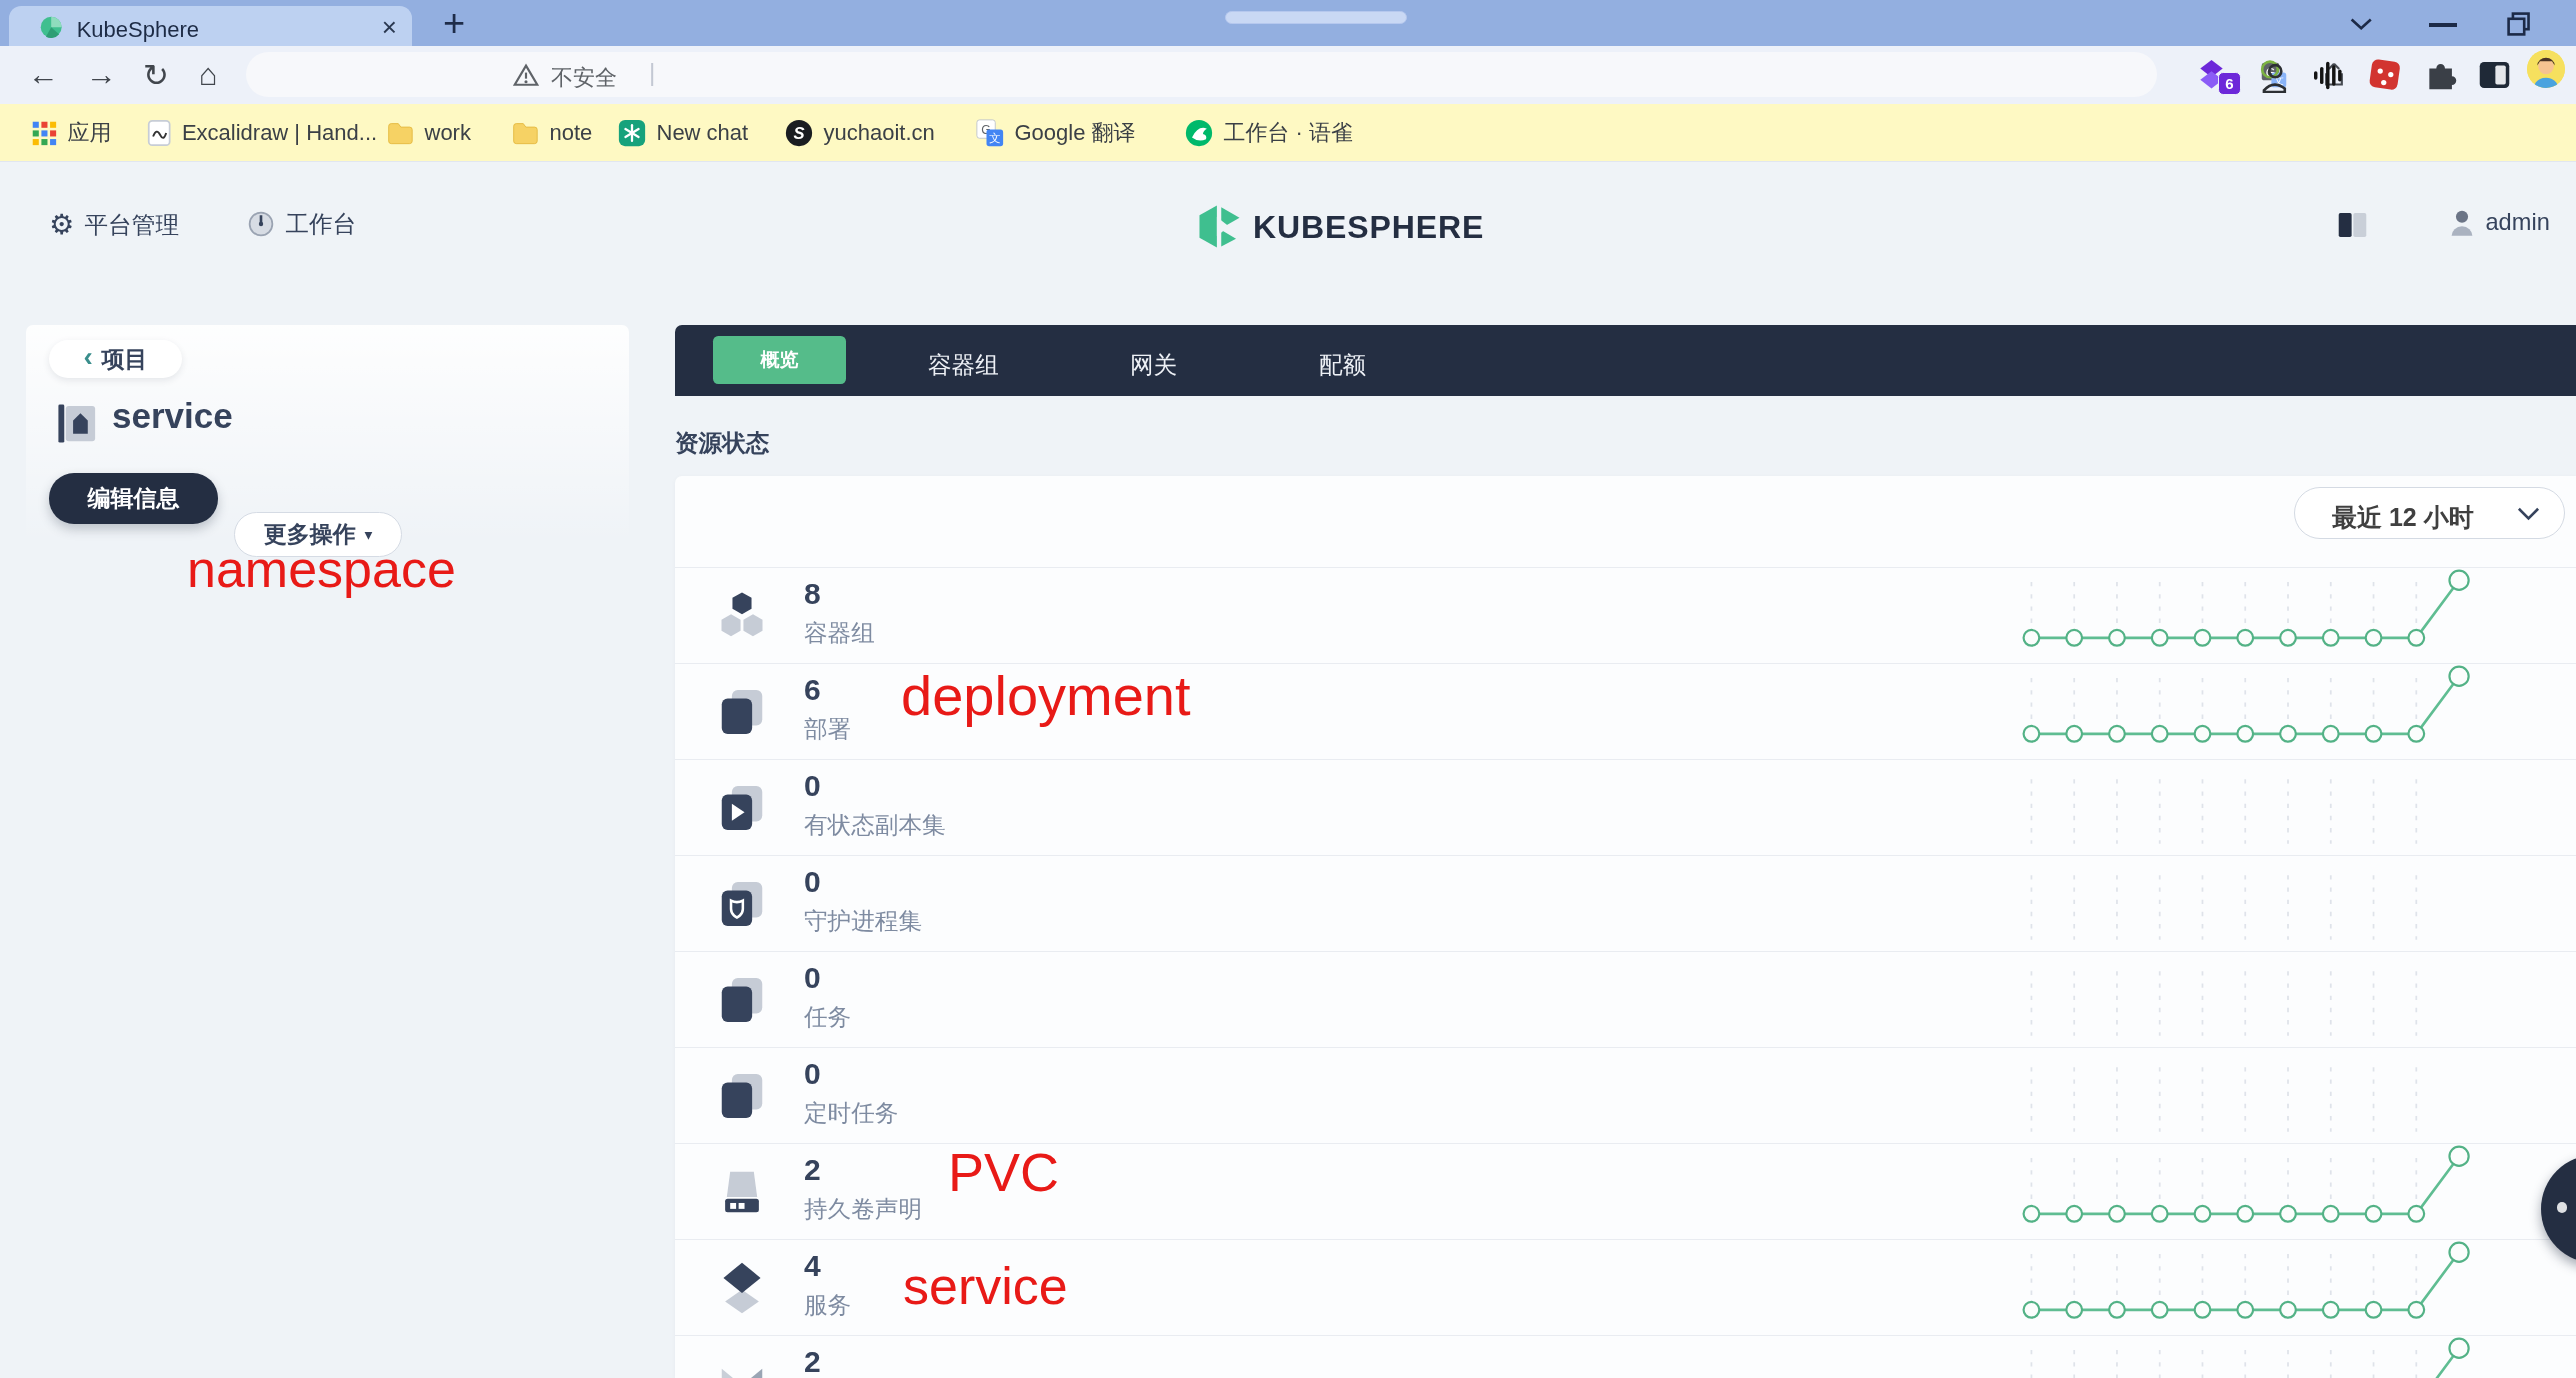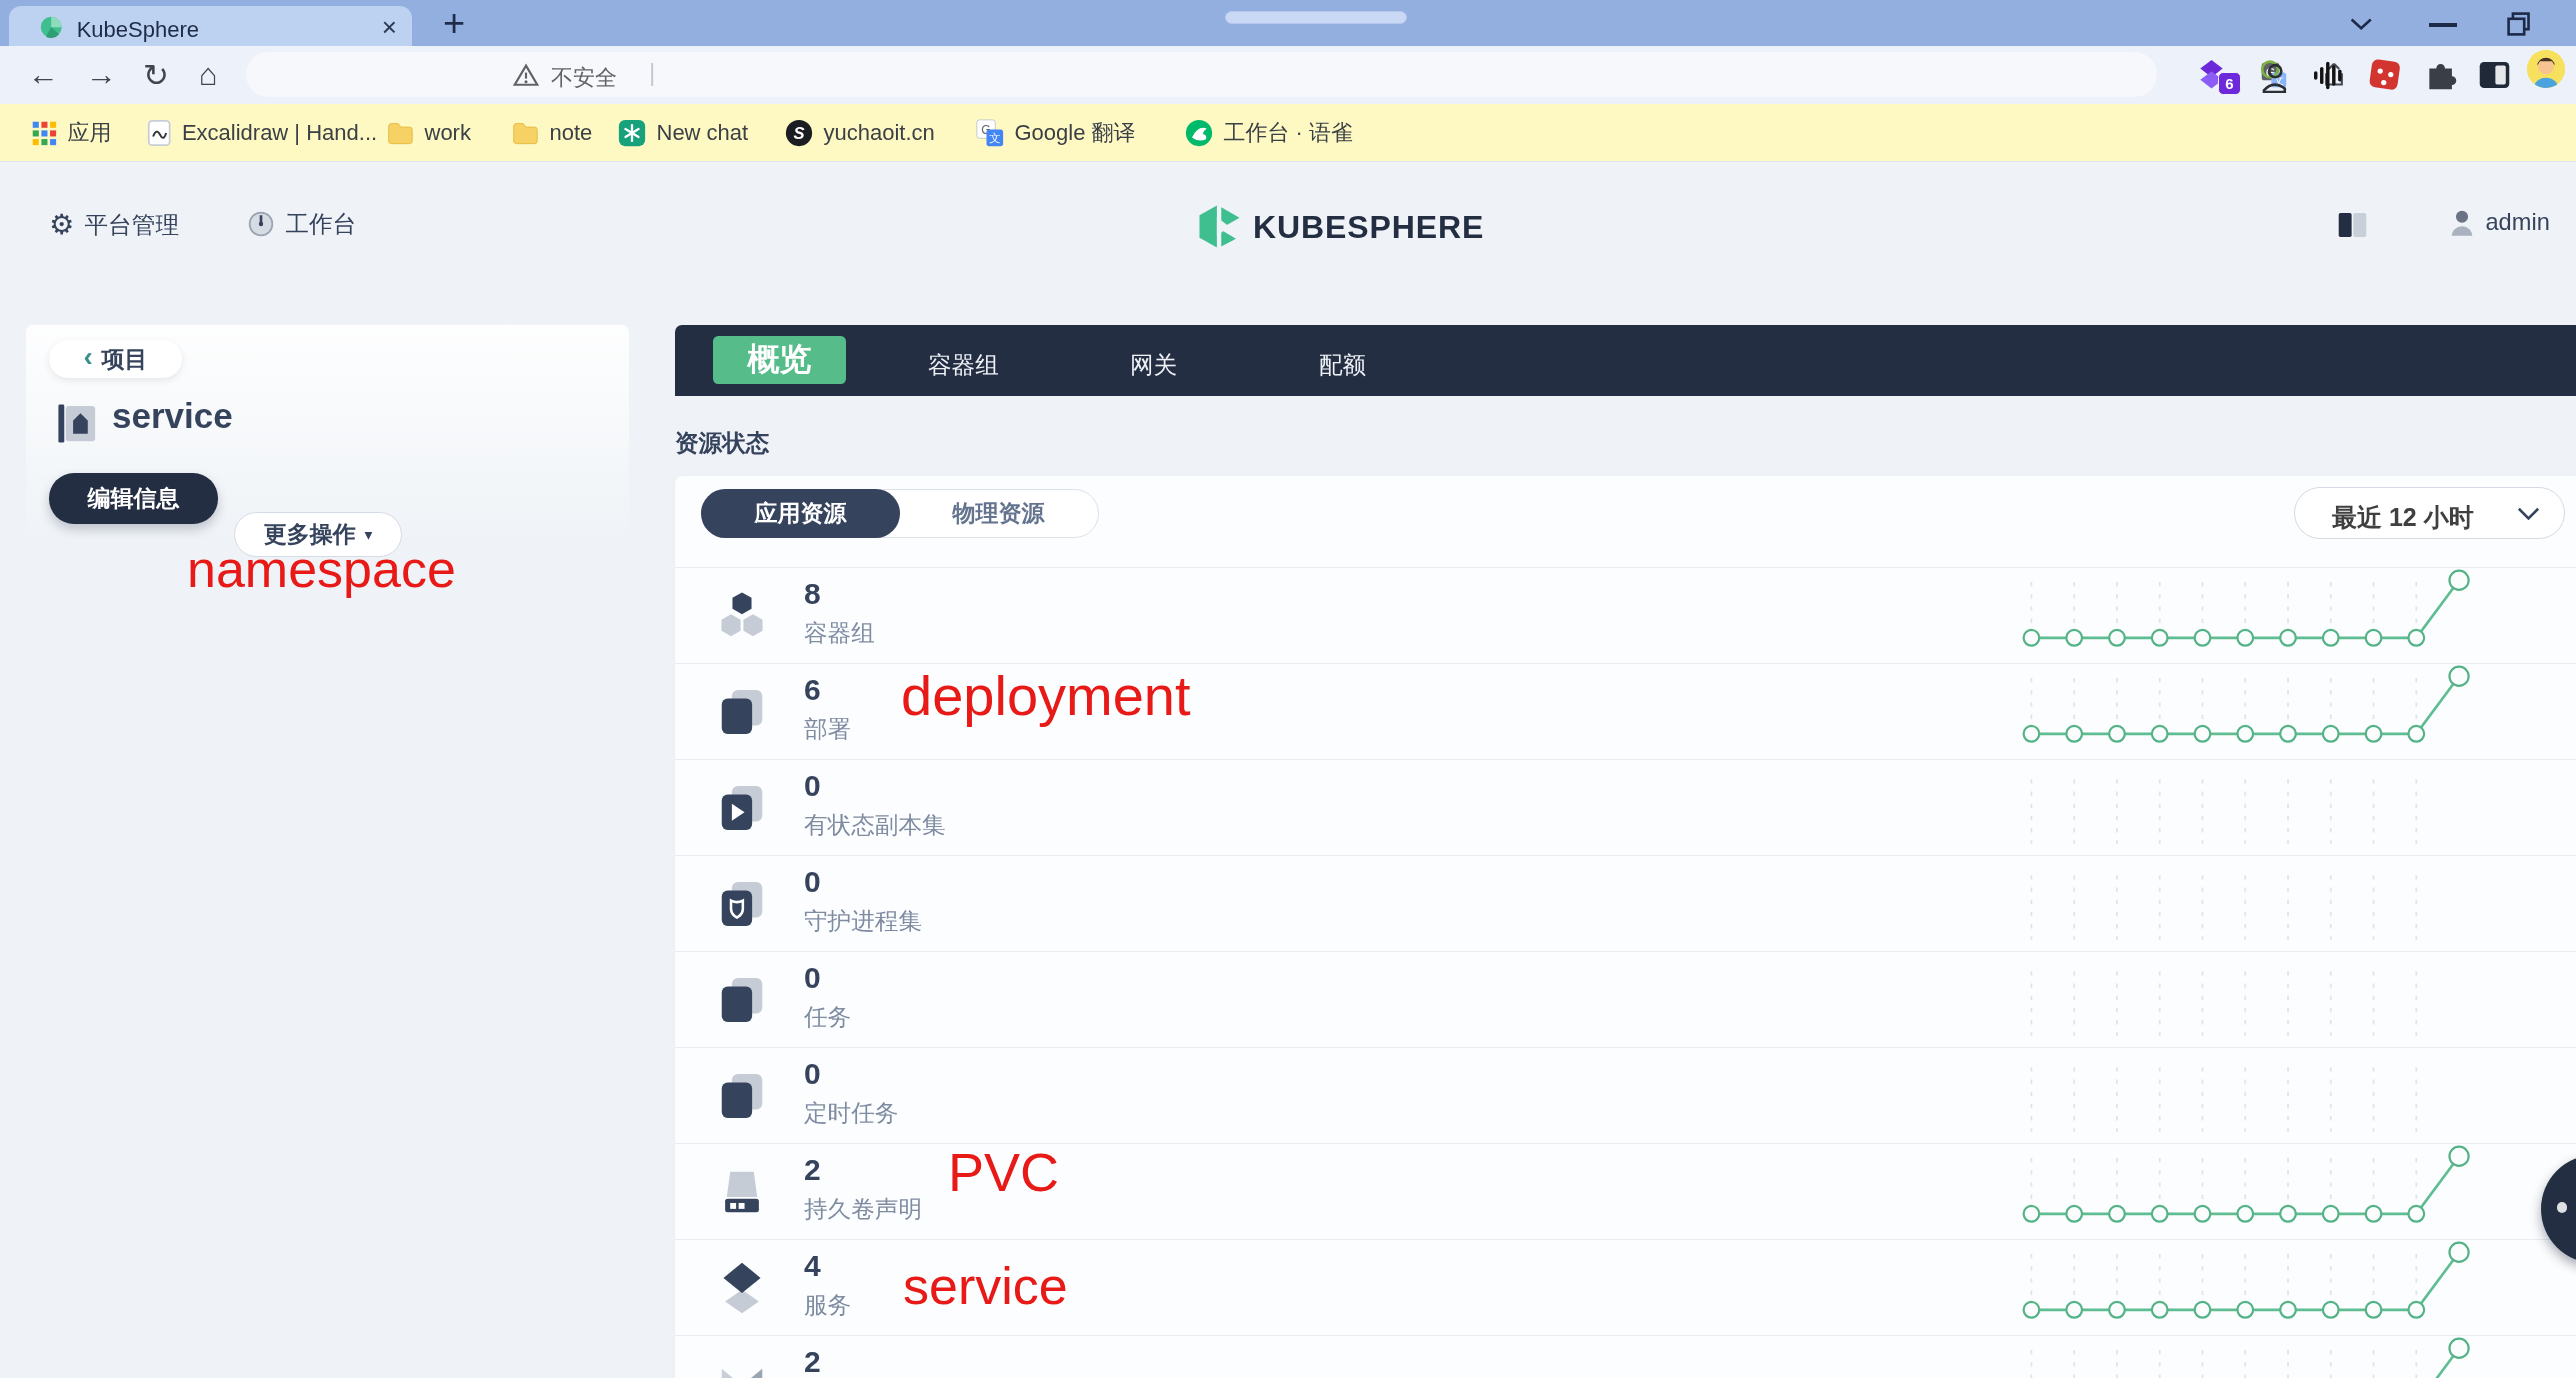--- a/index.html
+++ b/index.html
@@ -66,21 +66,21 @@
   .d-label{position:absolute;left:23px;font-size:22px;color:#7e8ba1;}
   .d-value{position:absolute;left:262px;font-size:22px;color:#36435c;}
   .status-dot{position:absolute;left:262px;width:13px;height:13px;border-radius:50%;
     background:#55bc8a;}
   .status-val{position:absolute;left:286px;font-size:22px;font-weight:bold;color:#36435c;}
 
   
   .dark-tabs{position:absolute;left:675px;top:325px;width:1901px;height:71px;background:#242e42;
     border-radius:7px 0 0 0;}
   .tab-active{position:absolute;left:38px;top:11.3px;width:133px;height:48px;border-radius:5.2px;
-    background:#55bc8a;color:#fff;font-size:32px;font-weight:bold;display:flex;
+    background:#55bc8a;color:#fff;font-size:19px;font-weight:bold;display:flex;
     align-items:center;justify-content:center;}
   .tab-plain{position:absolute;top:23.6px;font-size:23.6px;color:#eef1f6;}
 
   .section-label{position:absolute;left:675px;top:427px;font-size:23.6px;font-weight:700;color:#36435c;}
 
   
   .panel{position:absolute;left:675px;top:476px;width:1901px;height:902px;background:#fcfdfe;
     border-radius:7px 0 0 0;overflow:hidden;box-shadow:0 1.7px 5.2px rgba(36,46,66,.04);}
   .toggle-wrap{position:absolute;left:26px;top:13px;width:398px;height:49px;border-radius:24.4px;
     background:#fff;border:0.9px solid #dbe0e9;}
@@ -342,28 +342,20 @@
     </div>
     <span class="tab-plain" style="left:253px">容器组</span>
     <span class="tab-plain" style="left:455px">网关</span>
     <span class="tab-plain" style="left:644px">配额</span>
   </div>
 
   <div class="section-label">资源状态</div>
 
   <div class="panel">
 
-    <div class="toggle-wrap">
-      <div class="toggle-on">
-        <span>应用资源</span>
-      </div>
-      <div class="toggle-off">
-        <span>物理资源</span>
-      </div>
-    </div>
 
     <div class="time-dd">
       <span class="time-dd-label">最近 12 小时</span>
       <svg class="abs" style="right:24.4px;top:19px" width="23" height="14" viewBox="0 0 26 16">
         <polyline points="2,2 13,13 24,2" fill="none" stroke="#36435c" stroke-width="3"></polyline>
       </svg>
     </div>
 
     <div class="res-row" style="top:91px">
       <svg class="row-icon" viewBox="0 0 64 64">

